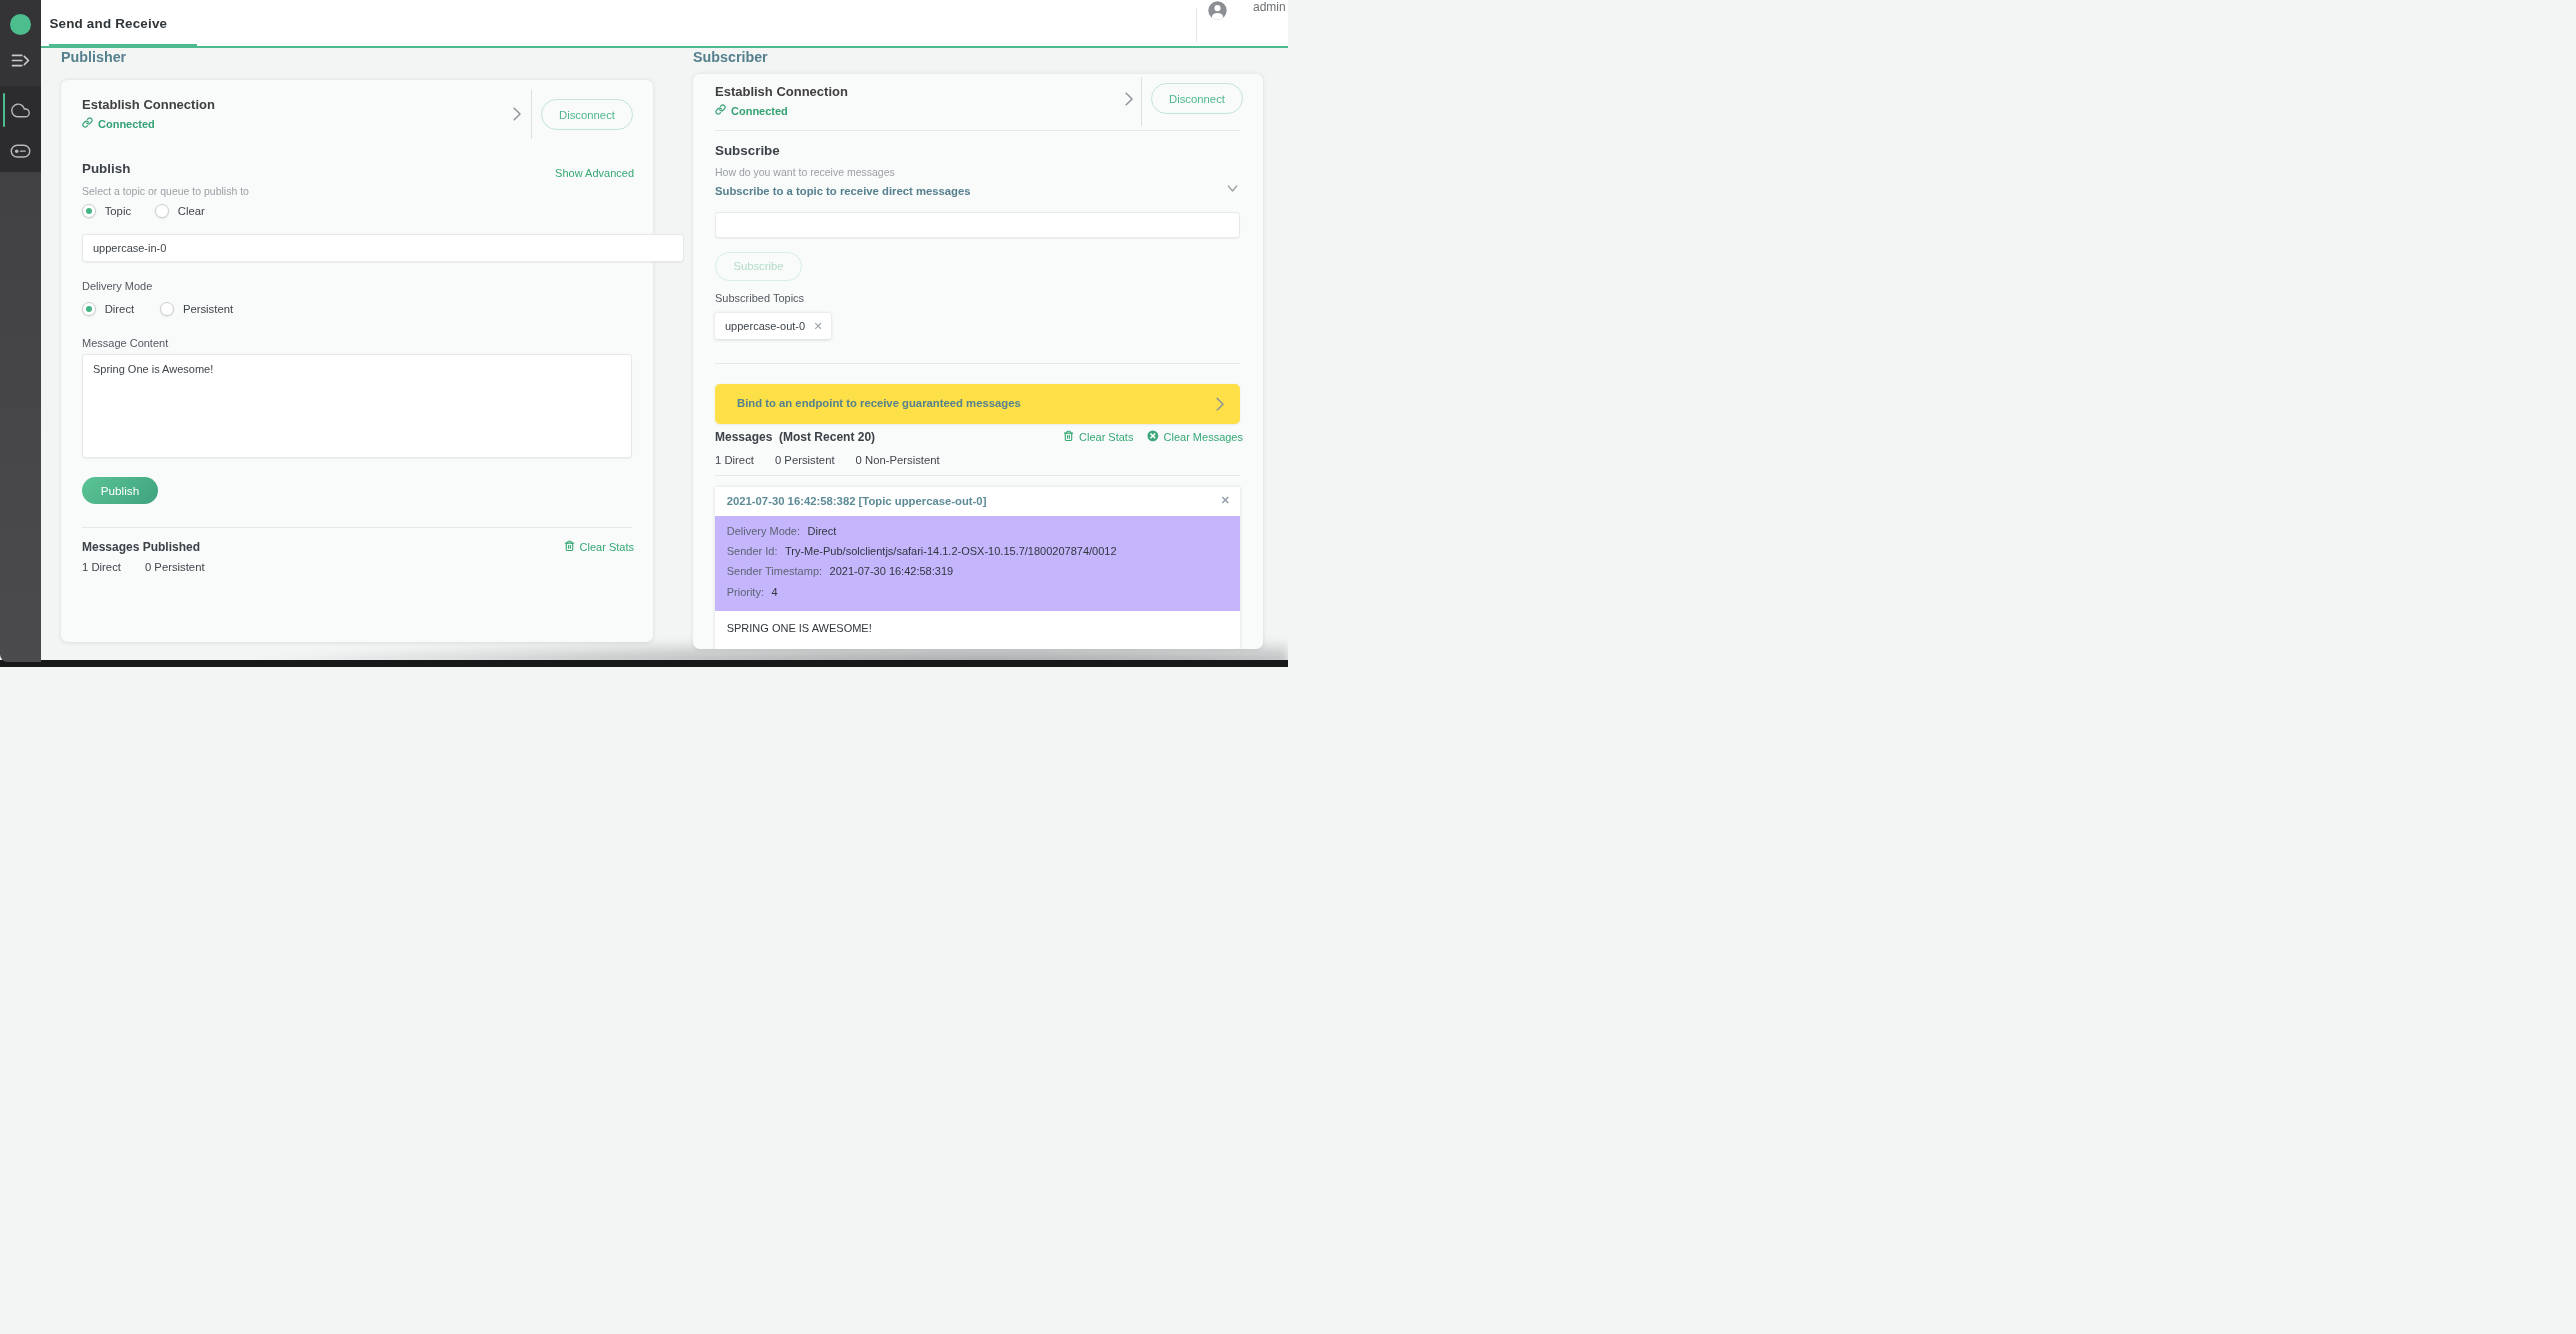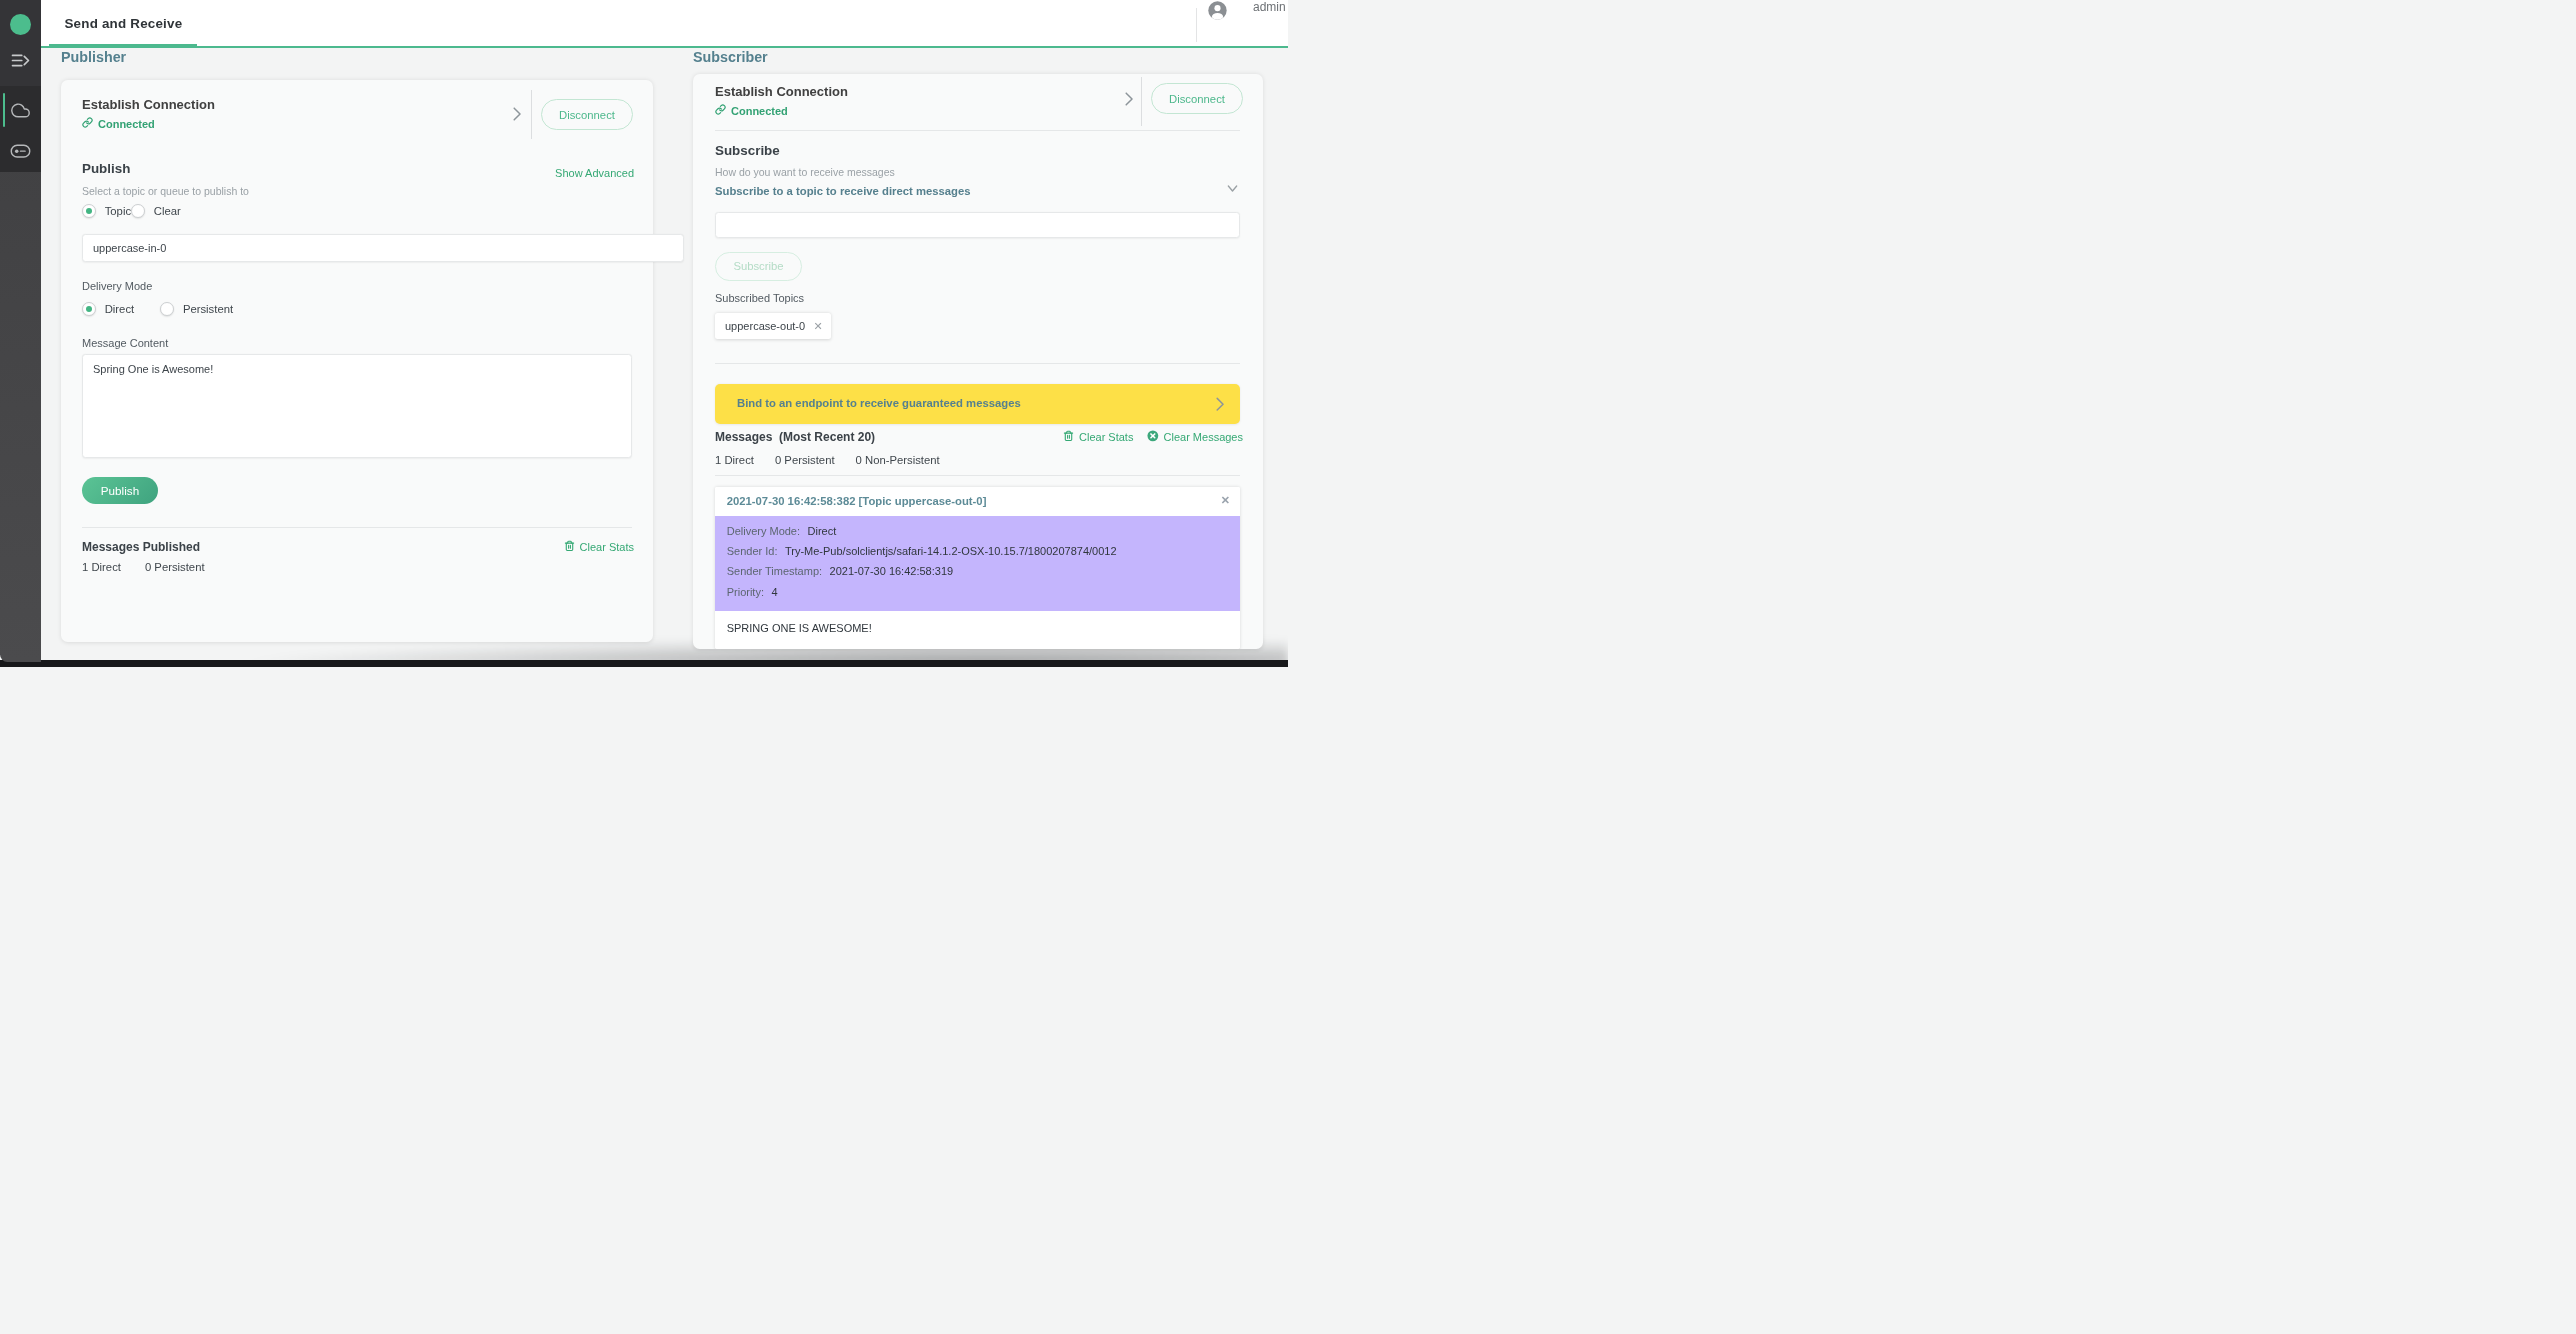--- a/index.html
+++ b/index.html
@@ -18,21 +18,21 @@
     background:linear-gradient(#3e3e40, #4b4b4d); border-bottom-left-radius:7.5px; }
   .sidebar .band-top { position:absolute; left:0; top:0; width:41px; height:86px; background:#343437; }
   .sidebar .band-active { position:absolute; left:0; top:86px; width:41px; height:86px; background:#2c2c2e; }
   .logo-circle { position:absolute; left:10px; top:14.3px; width:21px; height:21px; border-radius:50%; background:#4cbd8d; z-index:2; }
   .side-icon { position:absolute; left:0; width:41px; display:flex; justify-content:center; z-index:2; }
   .nav-indicator { position:absolute; left:2.5px; top:93px; width:2.5px; height:34px; background:#4cbd8d; border-radius:1.7px; z-index:2; }
 
   
   .topbar { position:absolute; left:41px; top:0; width:1247px; height:48px; background:#ffffff;
     border-bottom:2.1px solid #4cb98e; z-index:4; }
-  .tab { position:absolute; left:8.4px; top:0; width:148px; height:46px; display:flex; align-items:center; justify-content:center;
+  .tab { position:absolute; left:8.4px; top:0; width:148px; height:46px; display:flex; align-items:center; 
     font-size:13.4px; font-weight:bold; color:#2f3438; letter-spacing:0.2px; }
   .tab-underline { position:absolute; left:8.4px; bottom:0; width:148px; height:2.5px; background:#4cb98e; }
   .user-divider { position:absolute; left:1155px; top:7.5px; width:0.8px; height:34px; background:#e3e4e5; }
   .user-area { position:absolute; left:1166px; top:0; height:40px; display:flex; align-items:flex-start; gap:25px; }
   .user-name { font-size:12px; color:#6d7175; }
 
   
   .col-heading { position:absolute; font-size:14.3px; font-weight:bold; color:#54808e; z-index:2; }
 
   
@@ -182,21 +182,21 @@
         </svg>
     </div>
     <div class="v-divider" style="left:470px; top:10px; height:49px;"></div>
     <button class="btn-outline" style="left:480px; top:19px;">Disconnect</button>
 
     <div class="section-title" style="left:21px; top:81px;">Publish</div>
     <div class="section-sub" style="left:21px; top:105px;">Select a topic or queue to publish to</div>
     <div class="green-link" style="right:19px; top:87px;">Show Advanced</div>
 
     <div class="radio-row" style="left:21px; top:124px;">
-      <div class="radio-opt" style="">
+      <div class="radio-opt" style="margin-right:24px;">
         <span class="radio-circle checked"></span>
         <span class="radio-label">Topic</span>
       </div>
       <div class="radio-opt">
         <span class="radio-circle"></span>
         <span class="radio-label">Clear</span>
       </div>
     </div>
 
     <input class="text-input" style="left: 21px; top: 154px; width: 602px;" value="uppercase-in-0">

